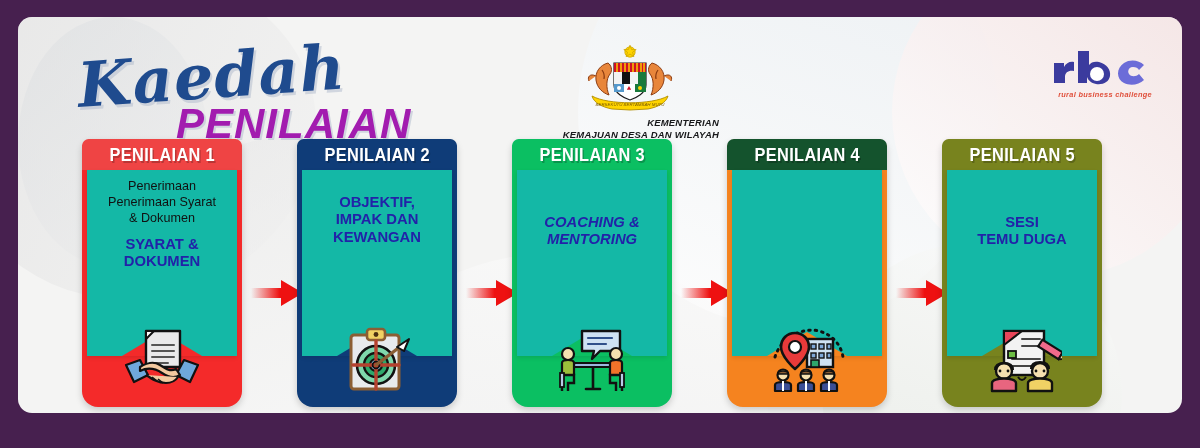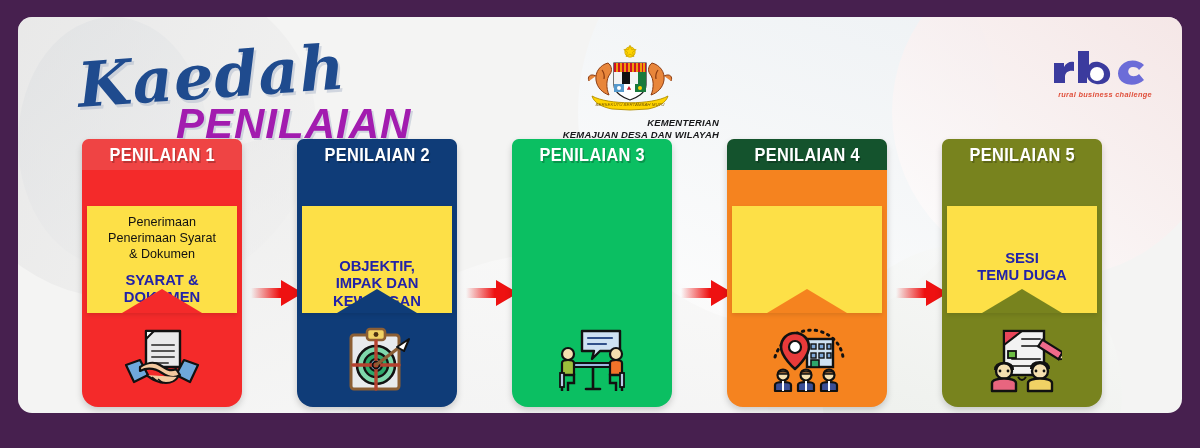--- a/index.html
+++ b/index.html
@@ -108,24 +108,23 @@
   .card-header span {
     font-family: "Liberation Sans Narrow", "Liberation Sans", sans-serif;
     font-weight: bold; font-size: 19px; color: #ffffff;
     letter-spacing: .4px;
     transform: scaleX(.86);
     text-shadow: 1.6px 1.6px 0 rgba(0,0,0,.22);
     white-space: nowrap;
   }
   .card-white {
     position: absolute; left: 5px; top: 31px;
-    width: 150px; height: 107px;
-    background: #fde047;
+    width: 150px; height: 186px;
+    background: #14b8a6;
     box-shadow: 0 2px 4px rgba(0,0,0,.10);
-    margin-top: 36px;
   }
   .card-notch {
     position: absolute; left: 50%; bottom: 0;
     transform: translateX(-50%);
     width: 0; height: 0;
     border-left: 40px solid transparent;
     border-right: 40px solid transparent;
   }
   .card-body {
     position: absolute; left: 0; right: 0; top: 0;
@@ -292,21 +291,21 @@
           <path d="M0 10 H30 V2 L52 15 L30 28 V20 H0 Z" fill="url(#ag1)"></path>
         </svg>
       </div>
 
       <div class="card" style="left:279px">
         <div class="card-shell" style="background:#0F3C78"></div>
         <div class="card-header" style="background:#0F3C78">
           <span>PENILAIAN 2</span>
         </div>
         <div class="card-white">
-          <div class="card-body" style="padding-top:52px">
+          <div class="card-body" style="padding-top:24px">
             <div class="line-strong">OBJEKTIF,</div>
             <div class="line-strong">IMPAK DAN</div>
             <div class="line-strong">KEWANGAN</div>
           </div>
           <div class="card-notch" style="border-bottom:24px solid #0F3C78"></div>
         </div>
         <div class="card-icon">
           <svg width="72" height="66" viewBox="0 0 72 66">
             <rect x="10" y="8" width="48" height="54" rx="3" fill="#E8EAED" stroke="#8B5E34" stroke-width="3"></rect>
             <rect x="26" y="2" width="18" height="11" rx="3" fill="#F0D264" stroke="#8B5E34" stroke-width="2.6"></rect>
@@ -334,20 +333,27 @@
           </linearGradient>
             </defs>
           <path d="M0 10 H30 V2 L52 15 L30 28 V20 H0 Z" fill="url(#ag2)"></path>
         </svg>
       </div>
 
       <div class="card" style="left:494px">
         <div class="card-shell" style="background:#0BBF62"></div>
         <div class="card-header" style="background:#0BBF62">
           <span>PENILAIAN 3</span>
+        </div>
+        <div class="card-white">
+          <div class="card-body" style="padding-top:44px">
+            <div class="line-strong ital">COACHING &amp;</div>
+            <div class="line-strong ital">MENTORING</div>
+          </div>
+          <div class="card-notch" style="border-bottom:24px solid #0BBF62"></div>
         </div>
         <div class="card-icon">
           <svg width="76" height="64" viewBox="0 0 76 64">
             <path d="M28 2 H66 V22 H46 L38 30 L40 22 H28 Z" fill="#CFE2F3" stroke="#111" stroke-width="2.4" stroke-linejoin="round"></path>
             <g stroke="#30508A" stroke-width="2.2" stroke-linecap="round">
               <line x1="34" y1="9" x2="58" y2="9"></line>
                 <line x1="34" y1="15" x2="52" y2="15"></line>
             </g>
             <rect x="20" y="34" width="38" height="4" rx="1.5" fill="#9BB8E0" stroke="#111" stroke-width="2"></rect>
             <line x1="39" y1="38" x2="39" y2="60" stroke="#111" stroke-width="2.6"></line>

